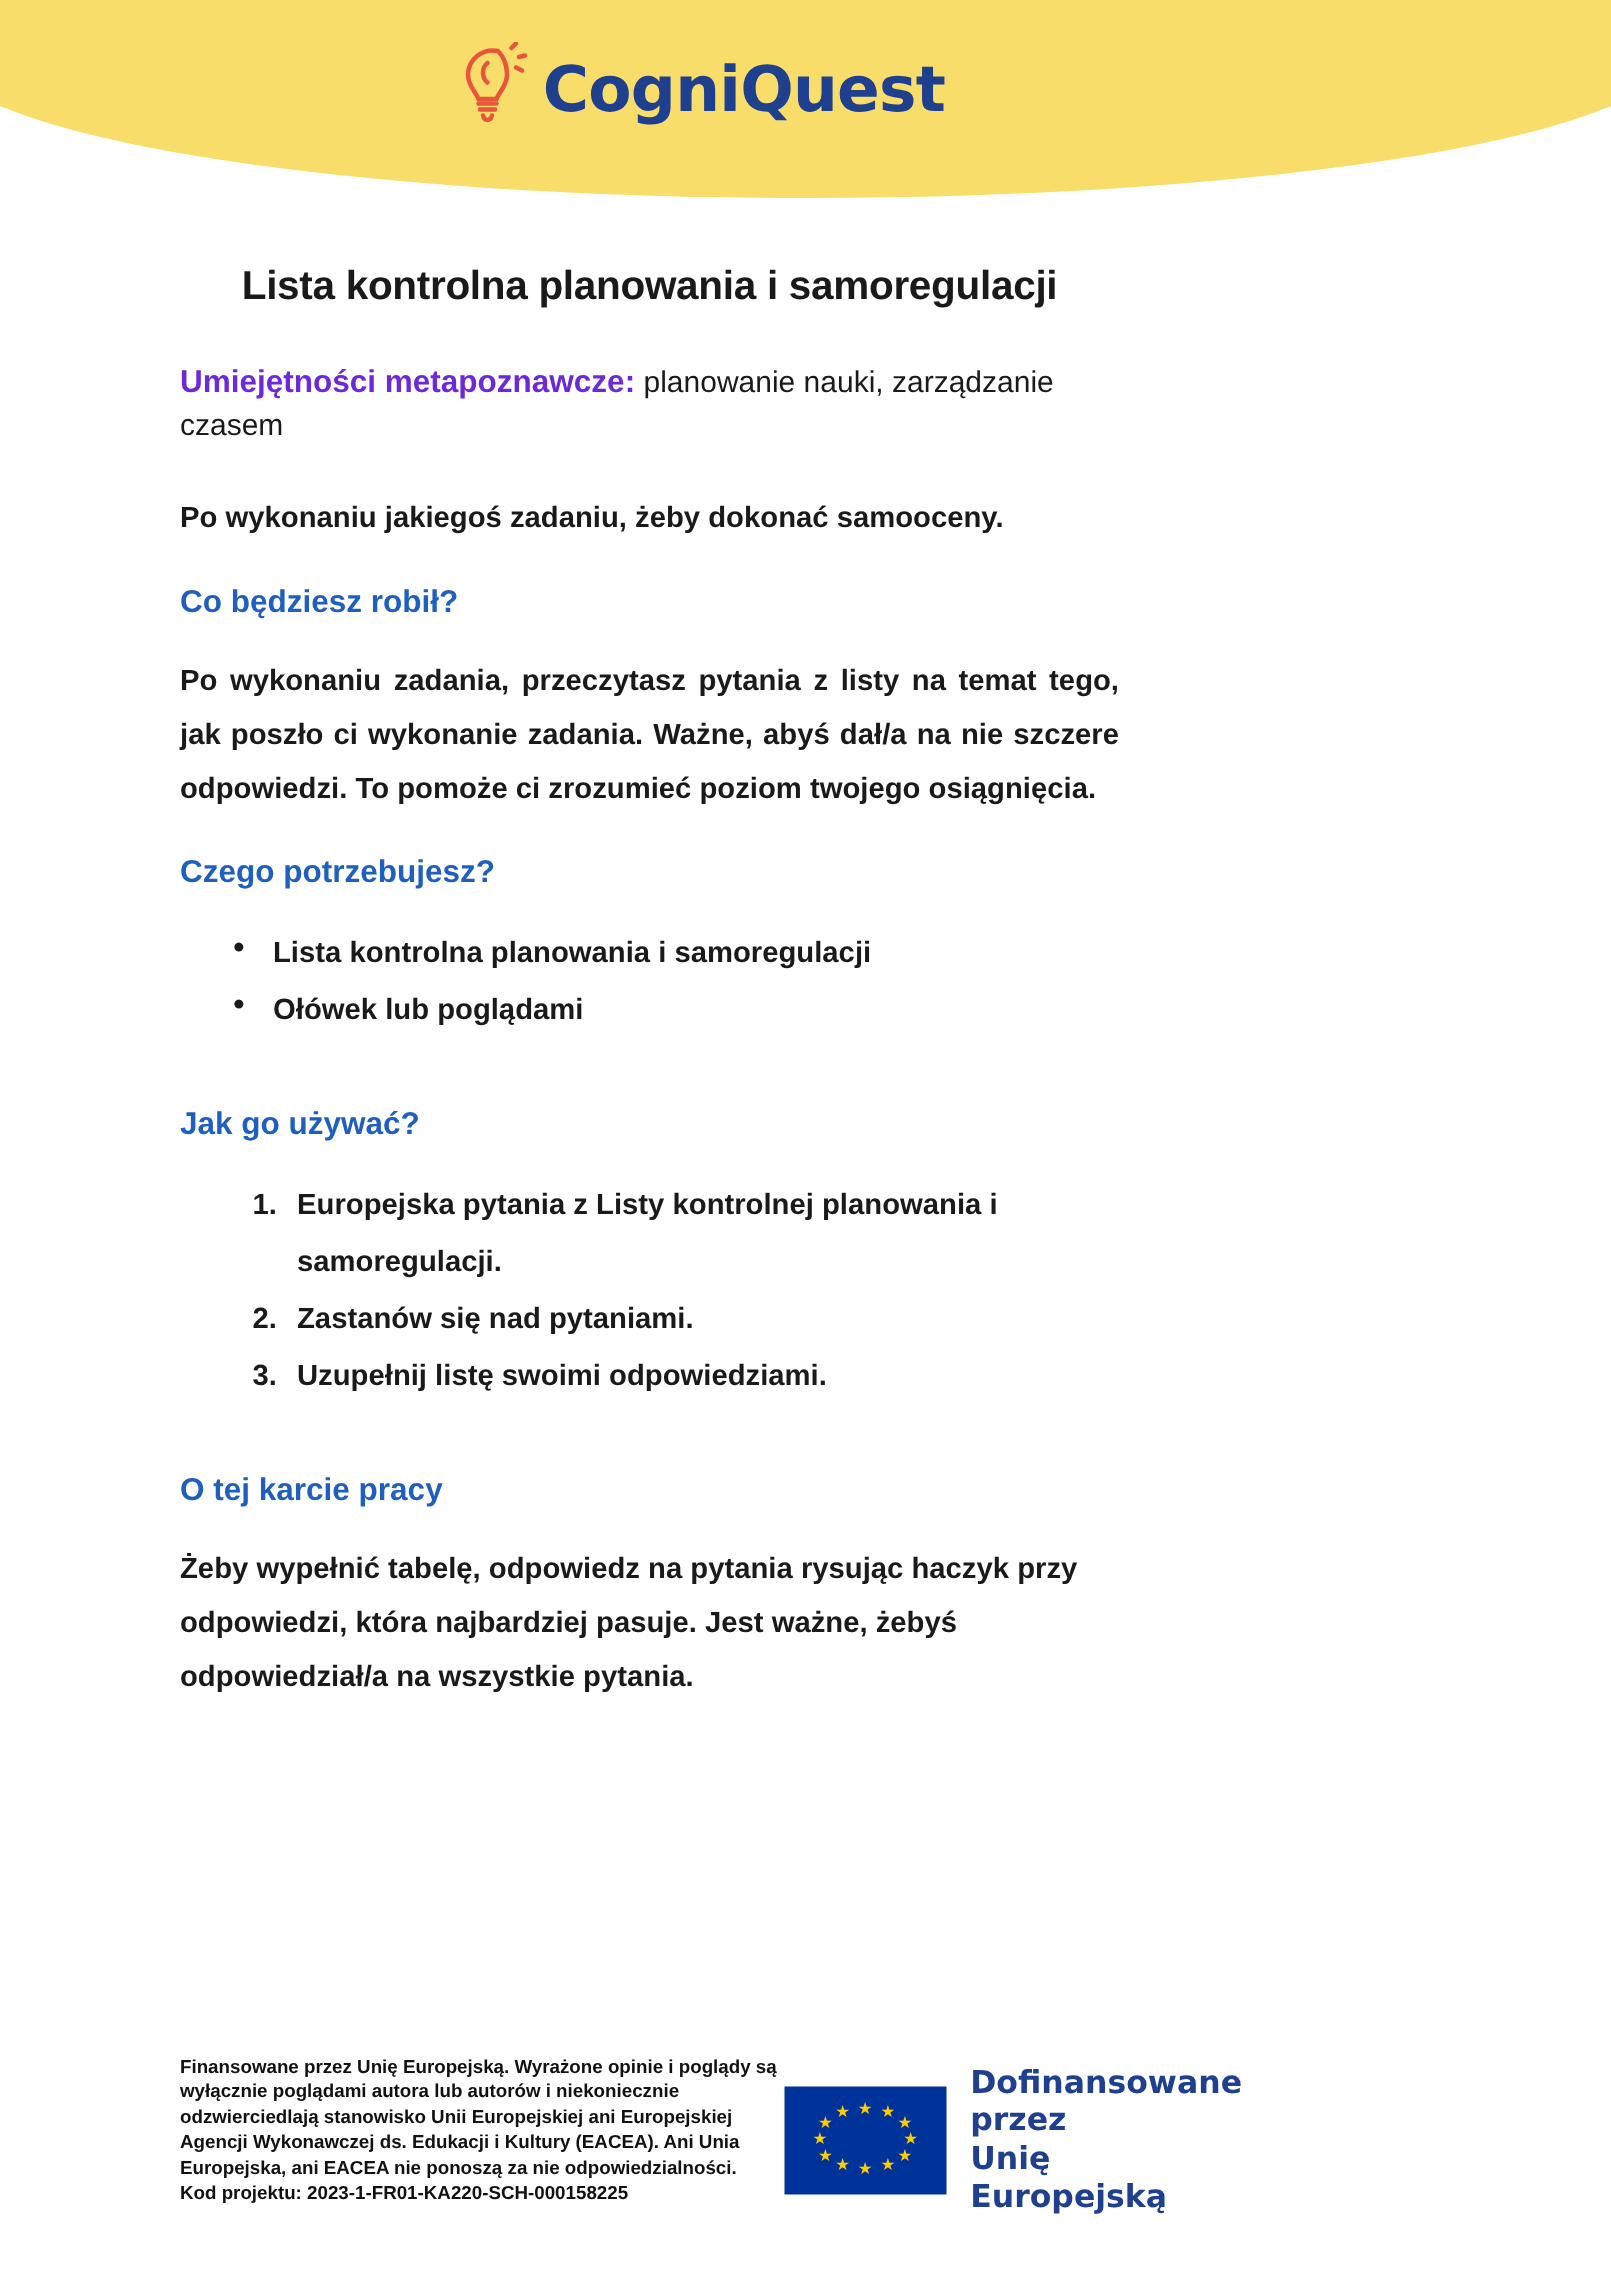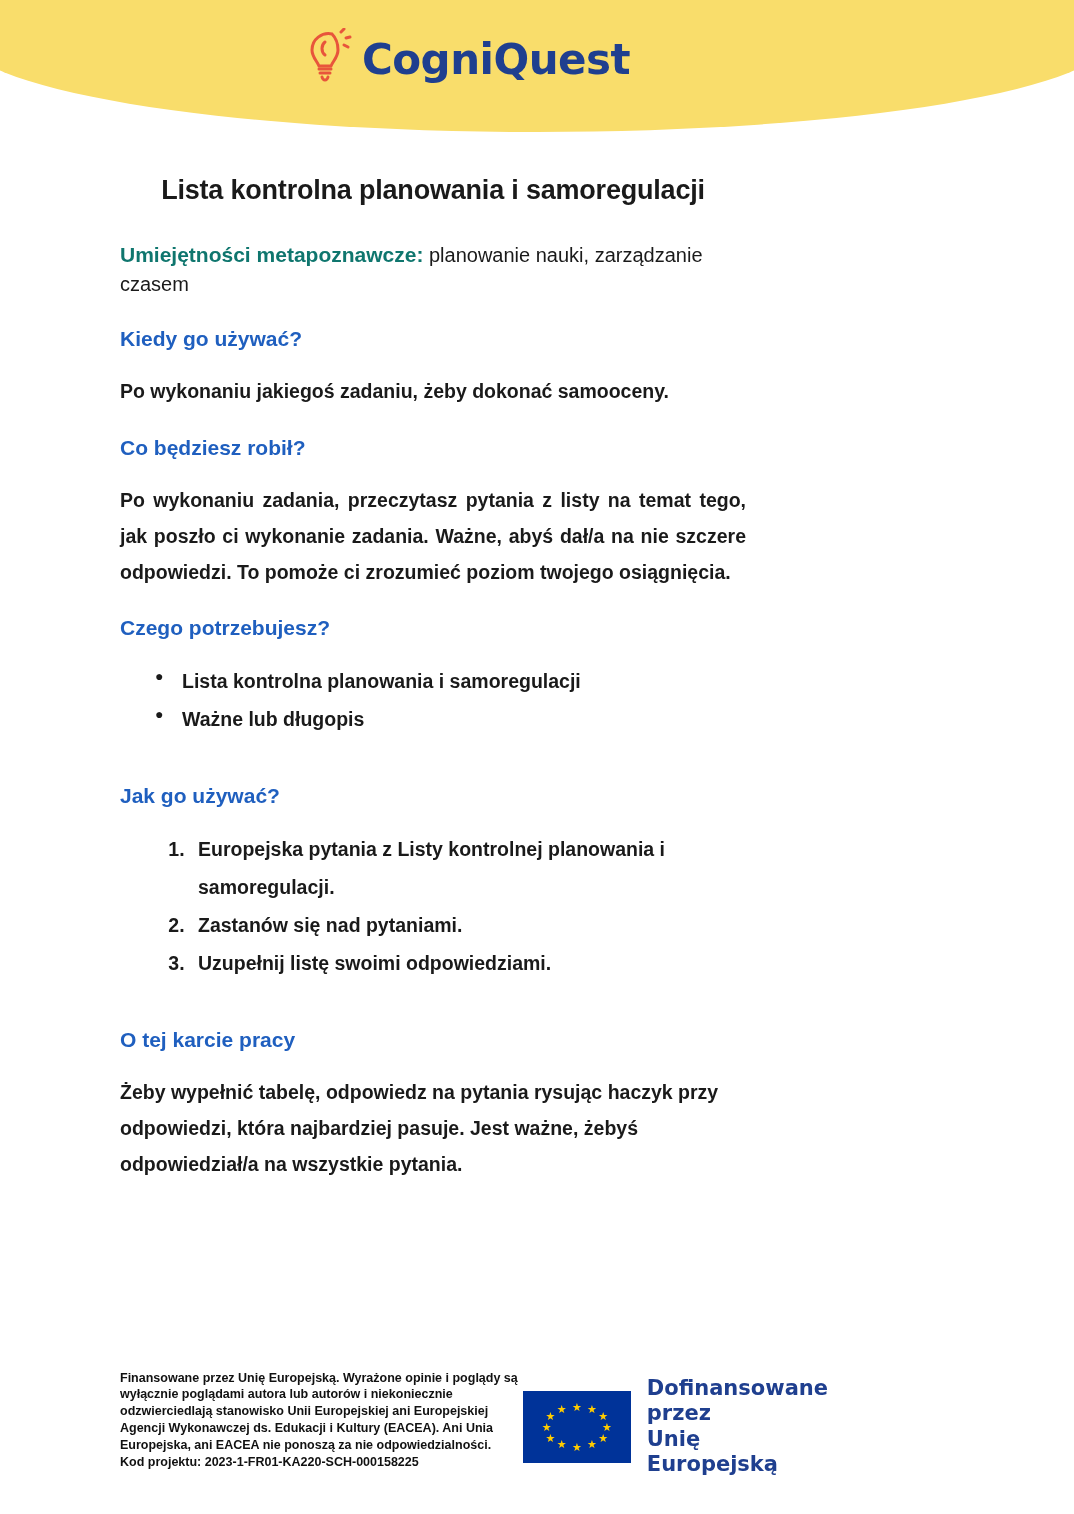--- a/index.html
+++ b/index.html
@@ -70,21 +70,21 @@
     color: #1a1a1a;
     margin: 0 0 34px 0;
     letter-spacing: -0.2px;
   }
   .lead {
     font-size: 20px;
     margin: 0 0 28px 0;
     line-height: 1.45;
   }
   .lead .label {
-    color: #0f766e;
+    color: #6d28d9;
     font-weight: bold;
     font-size: 21px;
   }
   h2.section {
     color: #1f5fbf;
     font-size: 21px;
     font-weight: bold;
     margin: 0 0 22px 0;
   }
   h2.section.spaced { margin-top: 46px; }
@@ -197,30 +197,29 @@
 
 <div class="content">
 
   <h1 class="doc-title">Lista kontrolna planowania i samoregulacji</h1>
 
   <p class="lead">
     <span class="label">Umiejętności metapoznawcze:</span>
     <span>planowanie nauki, zarządzanie czasem</span>
   </p>
 
-  <h2 class="section">Kiedy go używać?</h2>
   <p class="body-text">Po wykonaniu jakiegoś zadaniu, żeby dokonać samooceny.</p>
 
   <h2 class="section">Co będziesz robił?</h2>
   <p class="body-text justify">Po wykonaniu zadania, przeczytasz pytania z listy na temat tego, jak poszło ci wykonanie zadania. Ważne, abyś dał/a na nie szczere odpowiedzi. To pomoże ci zrozumieć poziom twojego osiągnięcia.</p>
 
   <h2 class="section">Czego potrzebujesz?</h2>
   <ul class="bullets">
     <li>Lista kontrolna planowania i samoregulacji</li>
-    <li>Ważne lub długopis</li>
+    <li>Ołówek lub poglądami</li>
   </ul>
 
   <h2 class="section spaced">Jak go używać?</h2>
   <ol class="steps">
     <li>Europejska pytania z Listy kontrolnej planowania i samoregulacji.</li>
     <li>Zastanów się nad pytaniami.</li>
     <li>Uzupełnij listę swoimi odpowiedziami.</li>
   </ol>
 
   <h2 class="section spaced">O tej karcie pracy</h2>

